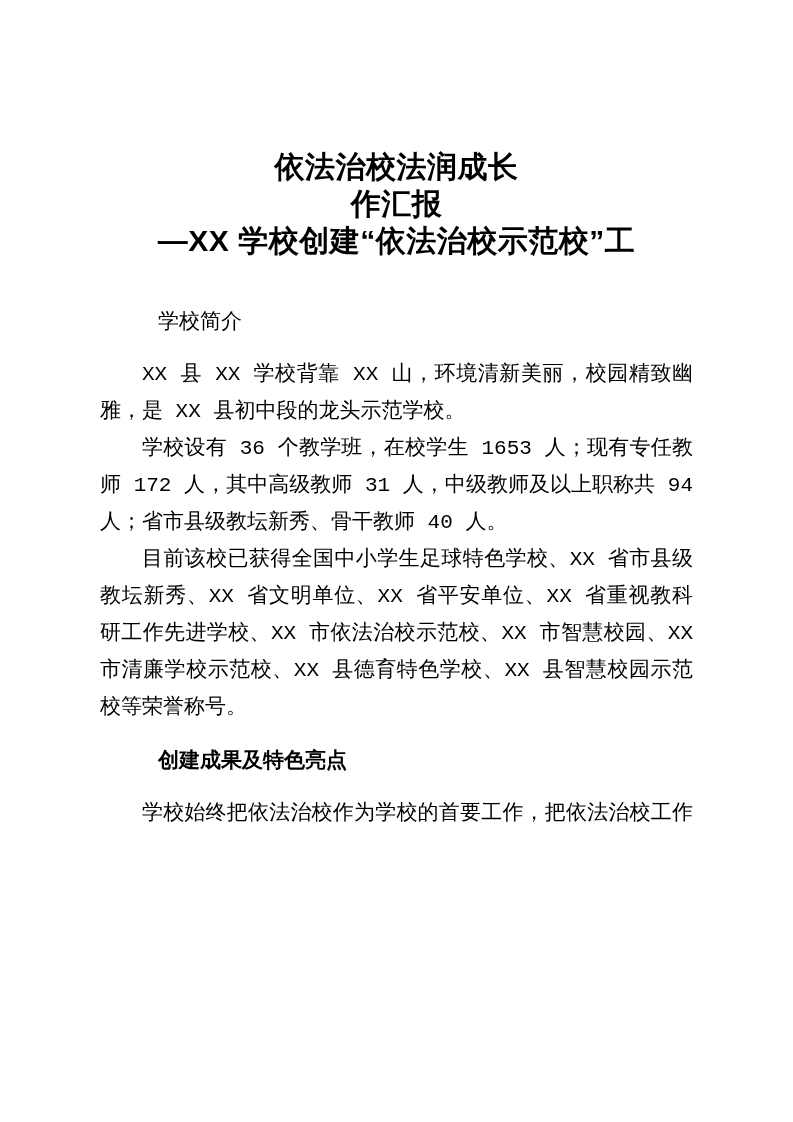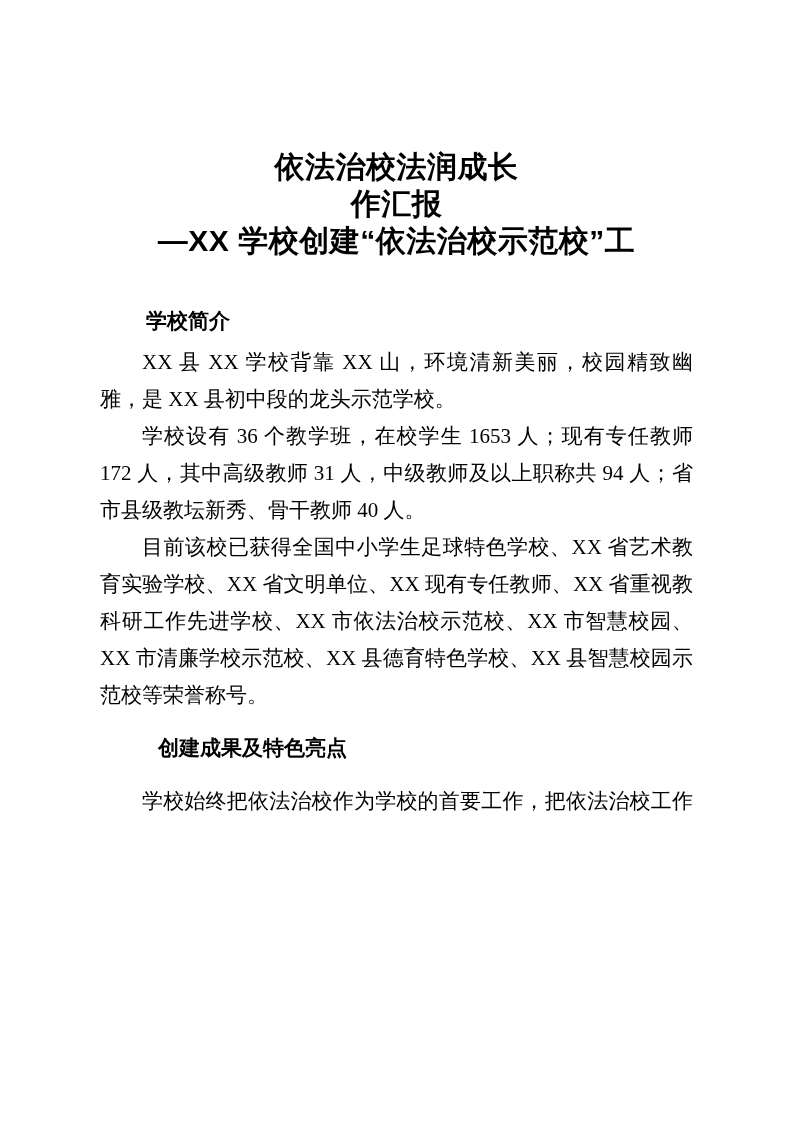--- a/index.html
+++ b/index.html
@@ -35,25 +35,26 @@
     white-space: nowrap;
   }
   .body-text {
     font-size: 21px;
     line-height: 37px;
     text-align: justify;
   }
   .para {
     margin: 0;
     text-indent: 2em;
+    font-family: Liberation Mono, monospace;
   }
   .heading-bold {
-    margin: 4px;
+    margin: 16px;
     text-indent: 2em;
-    font-weight: bold;
+    font-weight: normal;
   }
   .heading-plain {
     margin: 16px;
     text-indent: 2em;
     font-weight: bold;
   }
   .footer {
     position: absolute;
     left: 0;
     right: 0;
@@ -81,21 +82,21 @@
     <div class="doc-title">
       <div class="t-line">依法治校法润成长</div>
       <div class="t-line">作汇报</div>
       <div class="t-line">—XX 学校创建“依法治校示范校”工</div>
     </div>
 
     <div class="body-text">
       <p class="heading-bold">学校简介</p>
       <p class="para">XX 县 XX 学校背靠 XX 山，环境清新美丽，校园精致幽雅，是 XX 县初中段的龙头示范学校。</p>
       <p class="para">学校设有 36 个教学班，在校学生 1653 人；现有专任教师 172 人，其中高级教师 31 人，中级教师及以上职称共 94 人；省市县级教坛新秀、骨干教师 40 人。</p>
-      <p class="para">目前该校已获得全国中小学生足球特色学校、XX 省艺术教育实验学校、XX 省文明单位、XX 现有专任教师、XX 省重视教科研工作先进学校、XX 市依法治校示范校、XX 市智慧校园、XX 市清廉学校示范校、XX 县德育特色学校、XX 县智慧校园示范校等荣誉称号。</p>
+      <p class="para">目前该校已获得全国中小学生足球特色学校、XX 省市县级教坛新秀、XX 省文明单位、XX 省平安单位、XX 省重视教科研工作先进学校、XX 市依法治校示范校、XX 市智慧校园、XX 市清廉学校示范校、XX 县德育特色学校、XX 县智慧校园示范校等荣誉称号。</p>
       <p class="heading-plain">创建成果及特色亮点</p>
       <p class="para">学校始终把依法治校作为学校的首要工作，把依法治校工作摆在学校工作的重要位置。学校管理制度体系化，为依法治校奠定坚实的基础。学校相继出台《XX 县 XX 学校学校章程》等一系列制度，这些制度都是本着服务学校事业跨越式发展的需要制定的，目标性、指导性、操作性都很强。依法管理是依法治校的主体工作，为使规章制度落到实处，学校在操作上实</p>
     </div>
 
   </div>
 
   <div class="footer">
     <span class="dash">—</span><span class="page-num">1</span><span class="dash">—</span>
   </div>
 </div>

